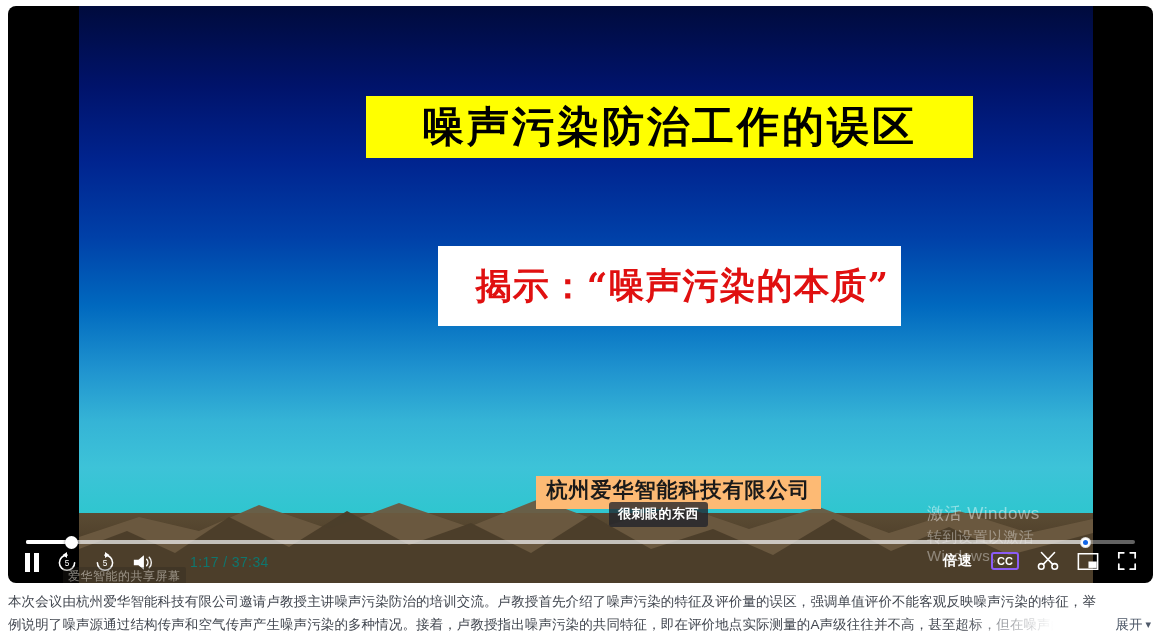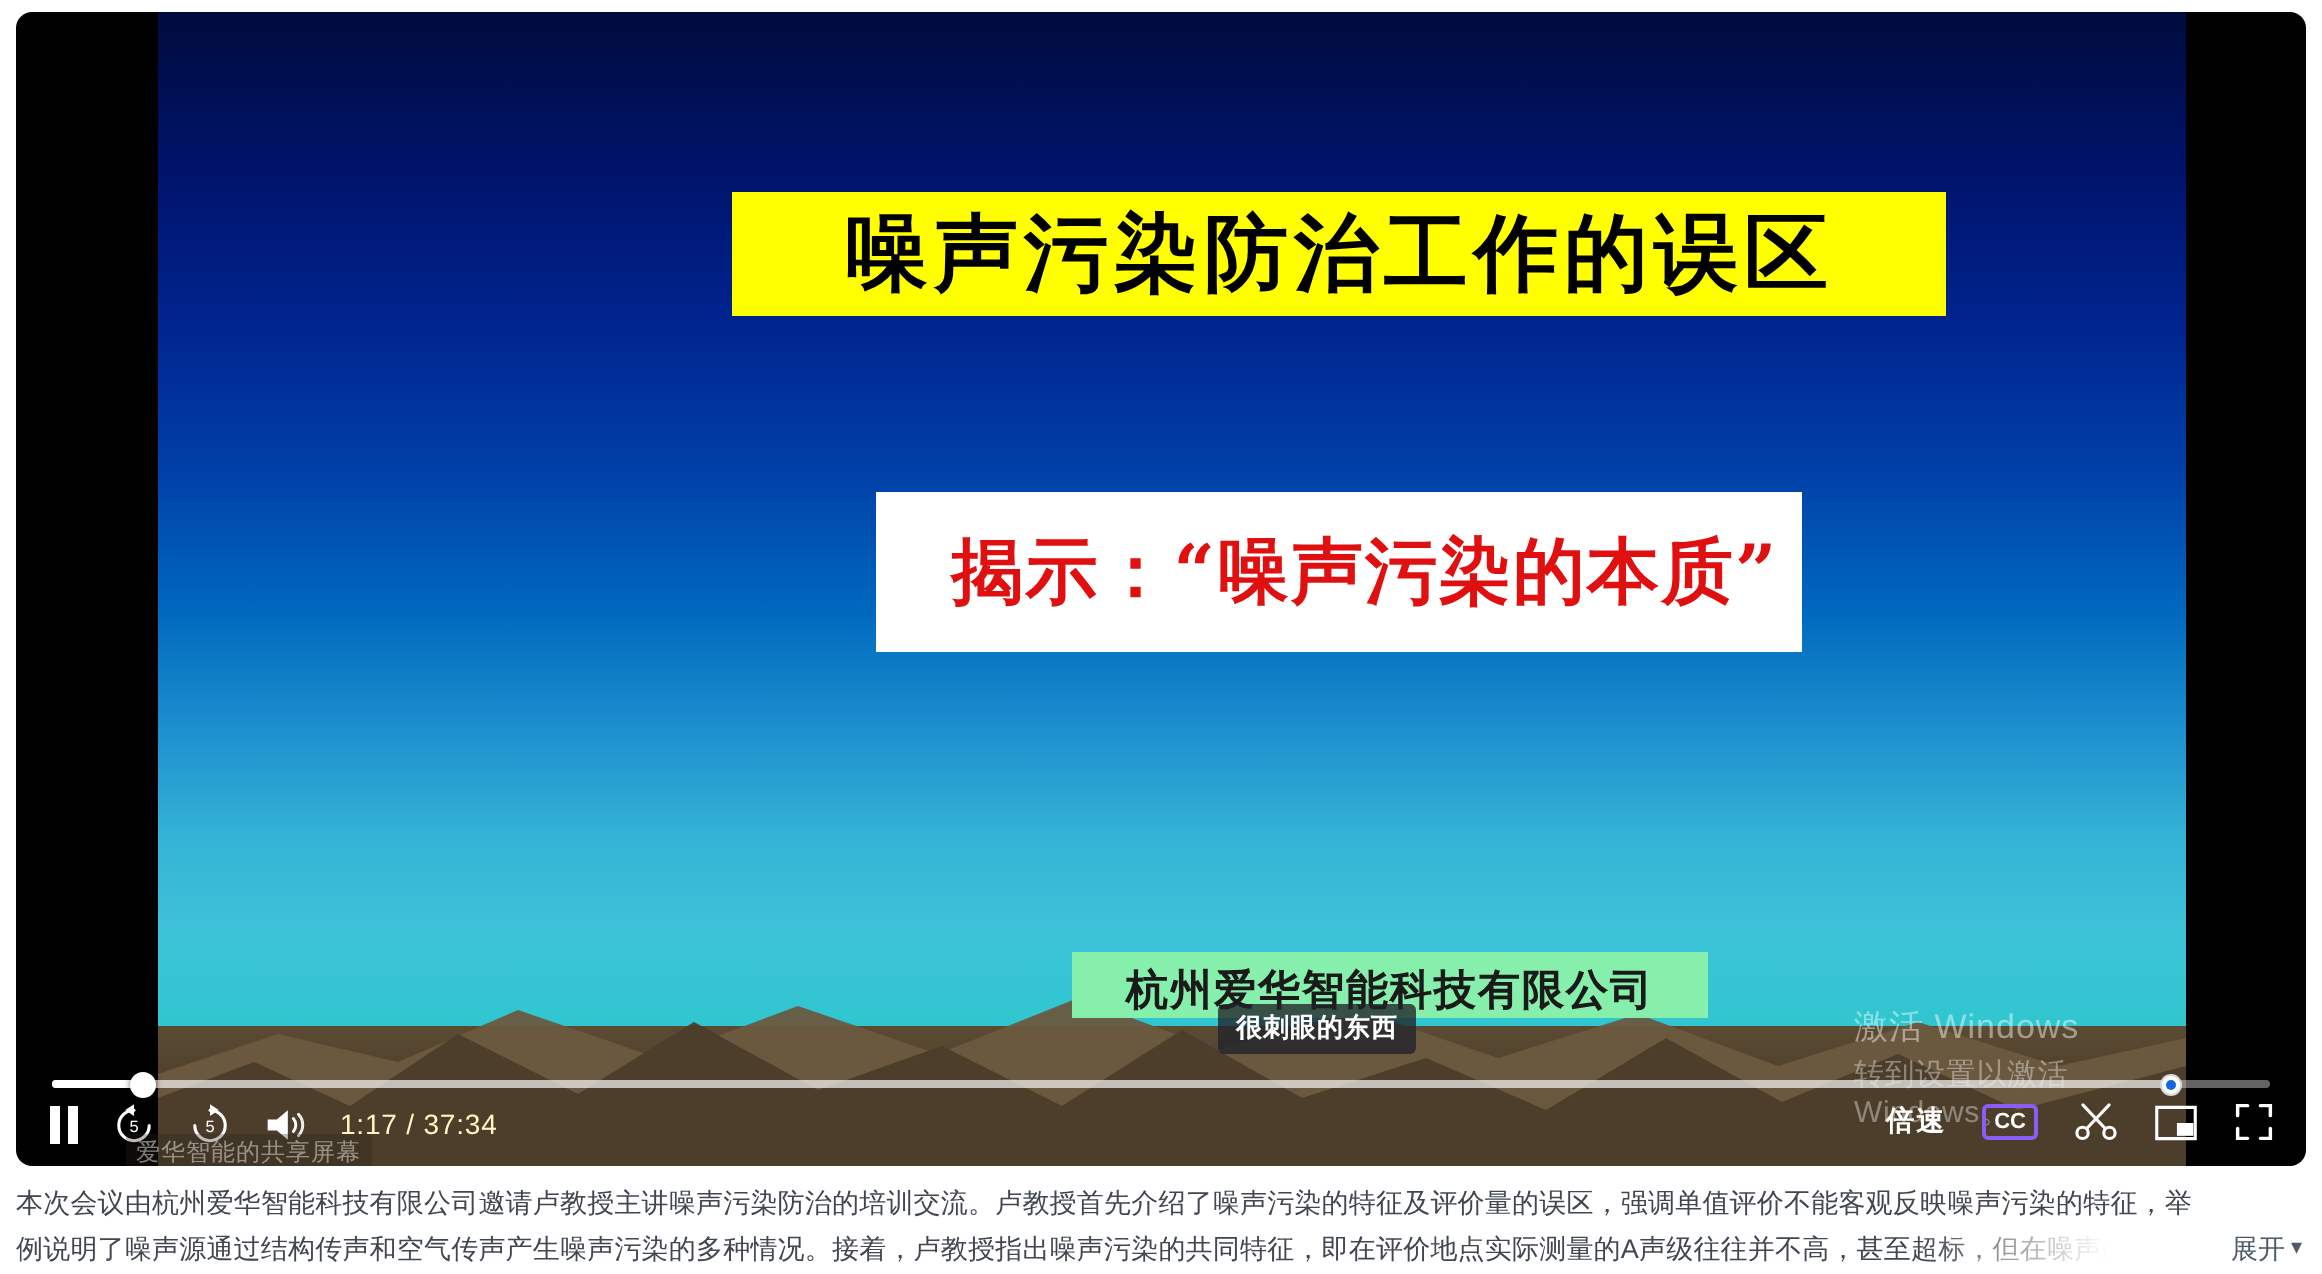--- a/index.html
+++ b/index.html
@@ -62,23 +62,23 @@
     display: flex; align-items: center; justify-content: center;
   }
   .slide-sub-box span {
     font-family: "DejaVu Serif", "Liberation Serif", serif;
     font-size: 36px; font-weight: 700; color: #e01010;
     letter-spacing: 1px; white-space: nowrap; margin-left: 26px;
   }
 
   .slide-company-box {
     position: absolute; left: 457px; top: 470px;
-    width: 318px; height: 33px;
-    background: #86efac;
-    display: flex; align-items: flex-end; justify-content: center;
+    width: 285px; height: 33px;
+    background: #fdba74;
+    display: flex; align-items: flex-start; justify-content: center;
   }
   .slide-company-box span {
     font-family: "DejaVu Serif", "Liberation Serif", serif;
     font-size: 21px; font-weight: 700; color: #1a1a1a;
     letter-spacing: 1px; white-space: nowrap;
   }
 
   .slide-date {
     position: absolute; left: 0; right: 0; top: 528px;
     text-align: center;
@@ -151,22 +151,22 @@
   .ctrl-right {
     position: absolute; right: 16px; top: 26px;
     display: flex; align-items: center; gap: 18px; margin-left: 20px;
   }
   .ctrl-btn {
     display: flex; align-items: center; justify-content: center;
     color: #fff; cursor: pointer; user-select: none;
   }
   .ctrl-btn svg { display: block; }
   #time-display {
-    color: #fef9c3; font-size: 14px; letter-spacing: .4px;
-    margin-left: 0; white-space: nowrap;
+    color: #0f766e; font-size: 14px; letter-spacing: .4px;
+    margin-left: 20px; white-space: nowrap;
     font-family: "Liberation Sans", sans-serif;
   }
   #speed-btn {
     color: #fff; font-size: 14px; font-weight: 700; letter-spacing: 1px;
     cursor: pointer; white-space: nowrap;
   }
   #cc-btn {
     border: 2px solid #8b5cf6; border-radius: 3px;
     color: #fff; font-size: 11px; font-weight: 700;
     padding: 0 4px; line-height: 14px; height: 18px;

